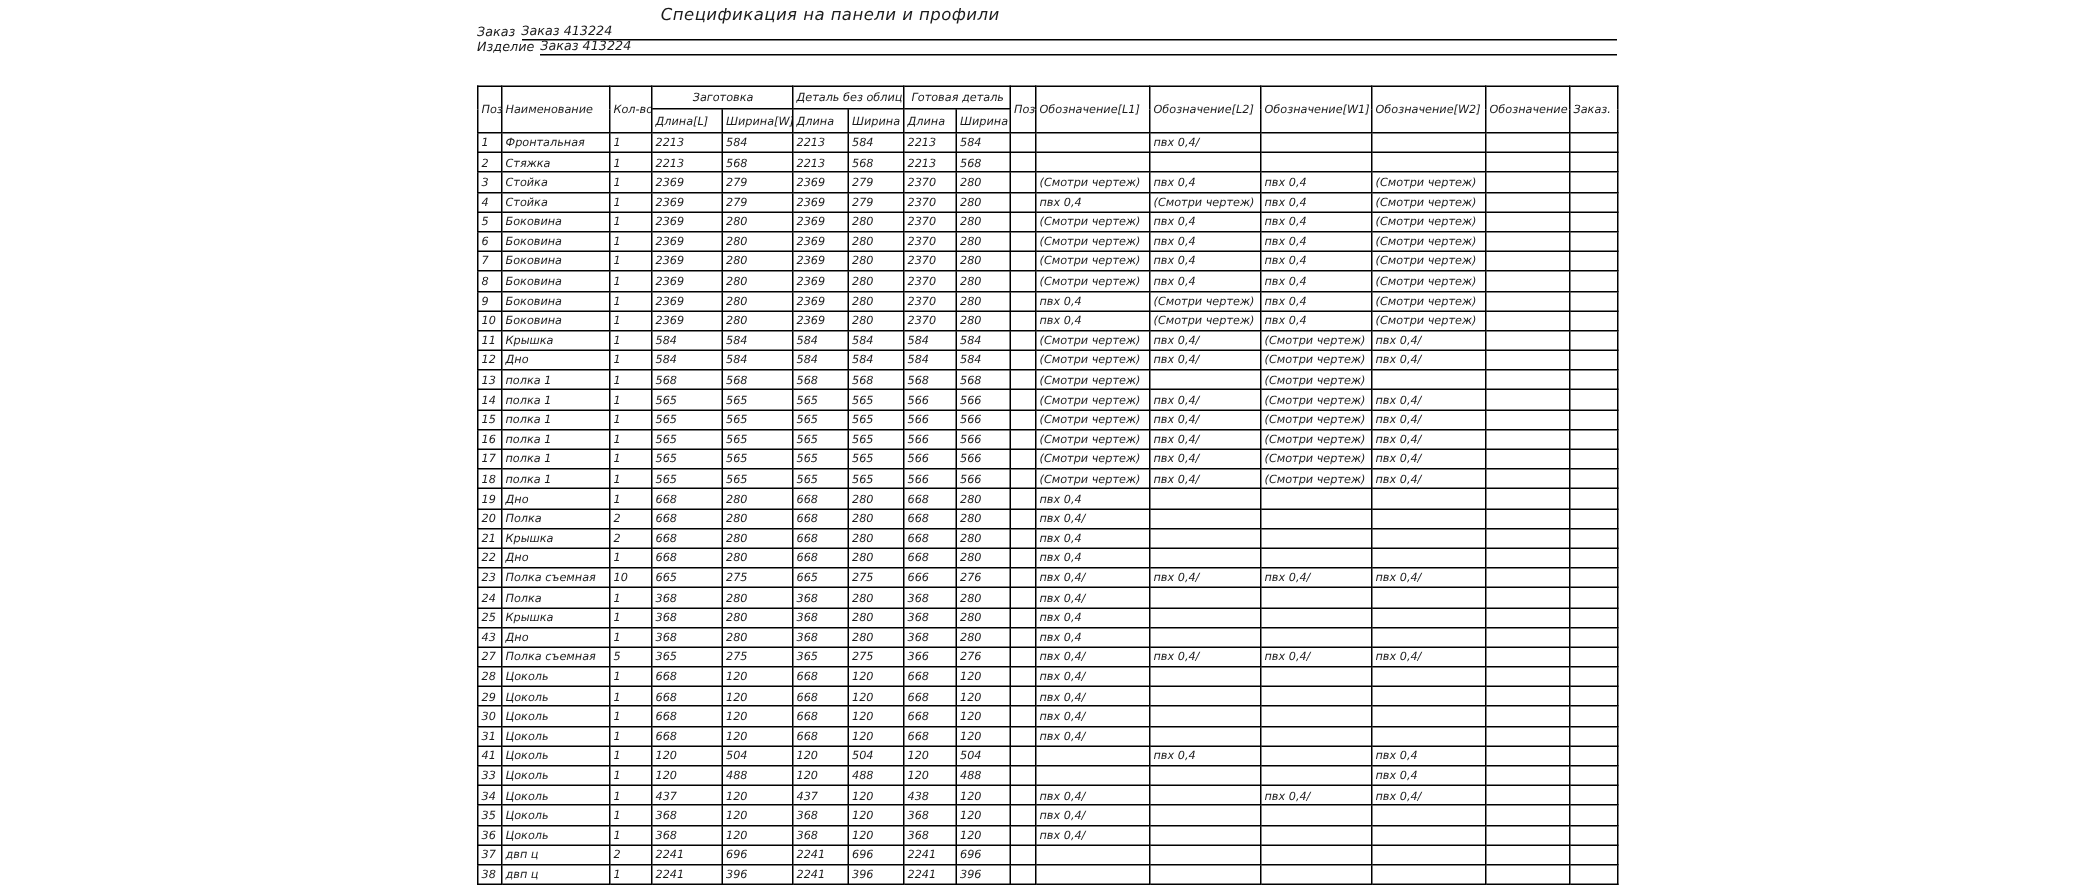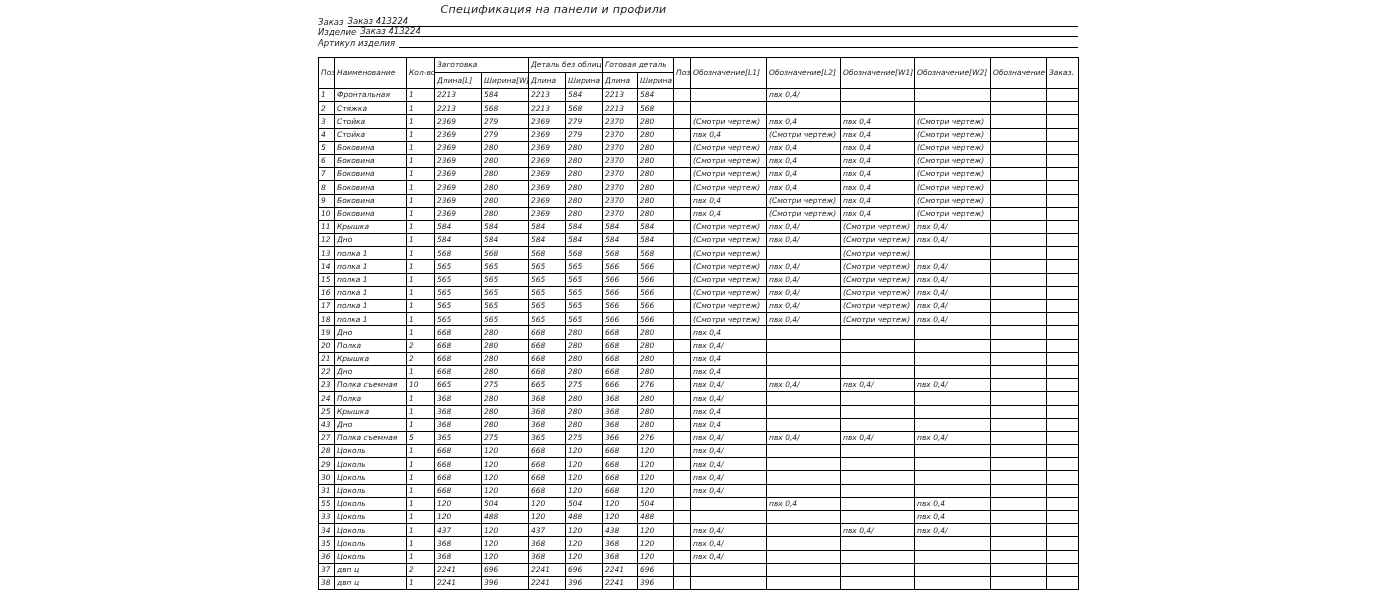--- a/index.html
+++ b/index.html
@@ -59,40 +59,36 @@
     white-space: nowrap;
     overflow: hidden;
     font-weight: normal;
     text-align: left;
     vertical-align: middle;
     line-height: 1;
   }
   table.spec thead tr.h1 { height: 15px; }
   table.spec thead tr.h2 { height: 16px; }
   table.spec tbody tr { height: 13.2px; }
-  table.spec th.group { text-align: left; }
+  table.spec th.group { text-align: center; }
 </style>
 </head>
 <body>
 
 <div class="page">
   <div class="title">Спецификация на панели и профили</div>
 
   <div class="meta">
     <div class="meta-line">
       <span class="meta-label">Заказ</span>
       <span class="meta-value">Заказ 413224</span>
     </div>
     <div class="meta-line">
       <span class="meta-label">Изделие</span>
       <span class="meta-value">Заказ 413224</span>
-    </div>
-    <div class="meta-line">
-      <span class="meta-label">Артикул изделия</span>
-      <span class="meta-value"></span>
     </div>
   </div>
 
   <table class="spec">
     <colgroup>
       <col style="width:16px">
         <col style="width:72px">
         <col style="width:28px">
       <col style="width:47px">
         <col style="width:47px">
@@ -686,21 +682,21 @@
           <td>120</td>
           <td></td>
           <td>пвх 0,4/</td>
           <td></td>
           <td></td>
           <td></td>
           <td></td>
           <td></td>
         </tr>
         <tr>
-          <td>55</td>
+          <td>41</td>
           <td>Цоколь</td>
           <td>1</td>
           <td>120</td>
           <td>504</td>
           <td>120</td>
           <td>504</td>
           <td>120</td>
           <td>504</td>
           <td></td>
           <td></td>

